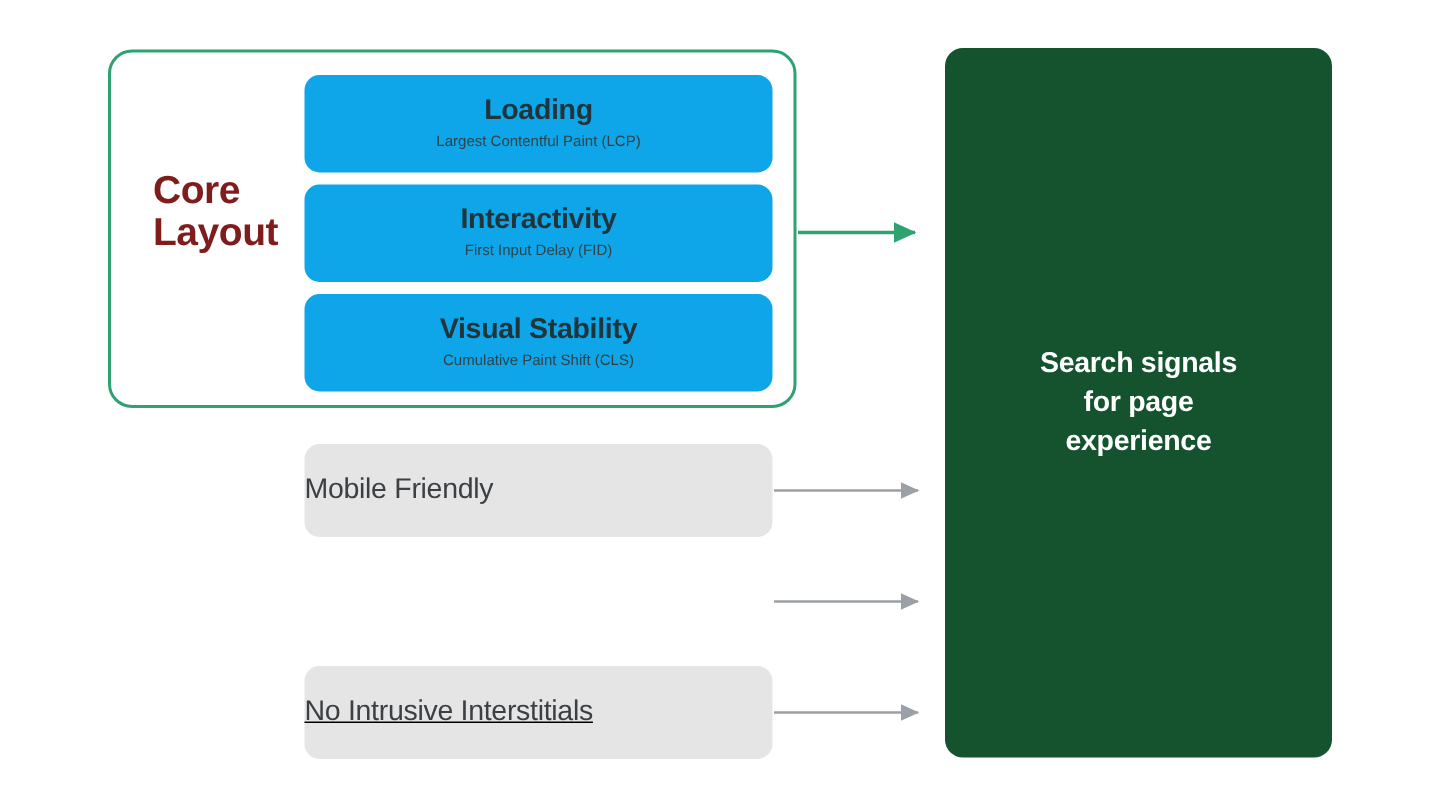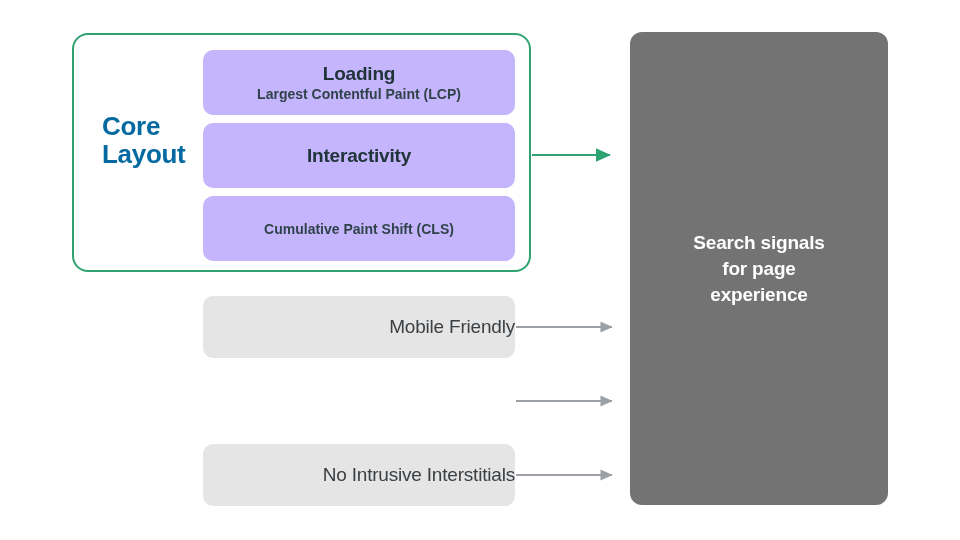--- a/index.html
+++ b/index.html
@@ -34,91 +34,91 @@
     border: 2px solid #2fa272;
     border-radius: 16px;
     background: transparent;
   }
 
   .cwv-label {
     position: absolute;
     left: 102px;
     top: 112px;
     width: 92px;
-    color: #0369a1;
+    color: #7f1d1d;
     font-size: 26px;
     font-weight: bold;
     line-height: 28px;
     letter-spacing: -0.3px;
   }
 
   
   .metric-card {
     position: absolute;
     left: 203px;
     width: 312px;
     height: 65px;
-    background: #c4b5fd;
+    background: #0ea5e9;
     border-radius: 10px;
     box-sizing: border-box;
     display: flex;
     flex-direction: column;
     align-items: center;
     justify-content: center;
   }
   .metric-card.m0 { top: 50px; }
   .metric-card.m1 { top: 123px; }
   .metric-card.m2 { top: 196px; }
 
   .metric-title {
     color: #20343a;
     font-size: 19px;
     font-weight: bold;
     line-height: 23px;
     letter-spacing: -0.2px;
   }
   .metric-sub {
     color: #31434a;
-    font-size: 14px;
-    font-weight: bold;
+    font-size: 10px;
+    font-weight: normal;
     line-height: 17px;
     margin-top: 1px;
   }
 
   
   .signal-card {
     position: absolute;
     left: 203px;
     width: 312px;
     height: 62px;
     background: #e5e5e6;
     border-radius: 10px;
     display: flex;
     align-items: center;
-    justify-content: flex-end;
+    justify-content: flex-start;
   }
   .signal-card.s0 { top: 296px; }
   .signal-card.s1 { top: 370px; }
-  .signal-card.s2 { top: 444px; }
+  .signal-card.s2 { top: 444px; text-decoration: underline; }
 
   .signal-label {
     color: #3c4043;
     font-size: 19px;
     font-weight: normal;
     letter-spacing: -0.2px;
   }
 
   
   .blue-panel {
     position: absolute;
     left: 630px;
     top: 32px;
     width: 258px;
     height: 473px;
-    background: #737373;
+    background: #14532d;
     border-radius: 12px;
     display: flex;
     align-items: center;
     justify-content: center;
   }
   .blue-panel-text {
     color: #ffffff;
     font-size: 19px;
     font-weight: bold;
     line-height: 26px;
@@ -148,23 +148,25 @@
     <div>Layout</div>
   </div>
 
   <div class="metric-card m0">
     <div class="metric-title">Loading</div>
     <div class="metric-sub">Largest Contentful Paint (LCP)</div>
   </div>
 
   <div class="metric-card m1">
     <div class="metric-title">Interactivity</div>
+    <div class="metric-sub">First Input Delay (FID)</div>
   </div>
 
   <div class="metric-card m2">
+    <div class="metric-title">Visual Stability</div>
     <div class="metric-sub">Cumulative Paint Shift (CLS)</div>
   </div>
 
   <div class="signal-card s0">
     <div class="signal-label">Mobile Friendly</div>
   </div>
   <div class="signal-card s2">
     <div class="signal-label">No Intrusive Interstitials</div>
   </div>
 

